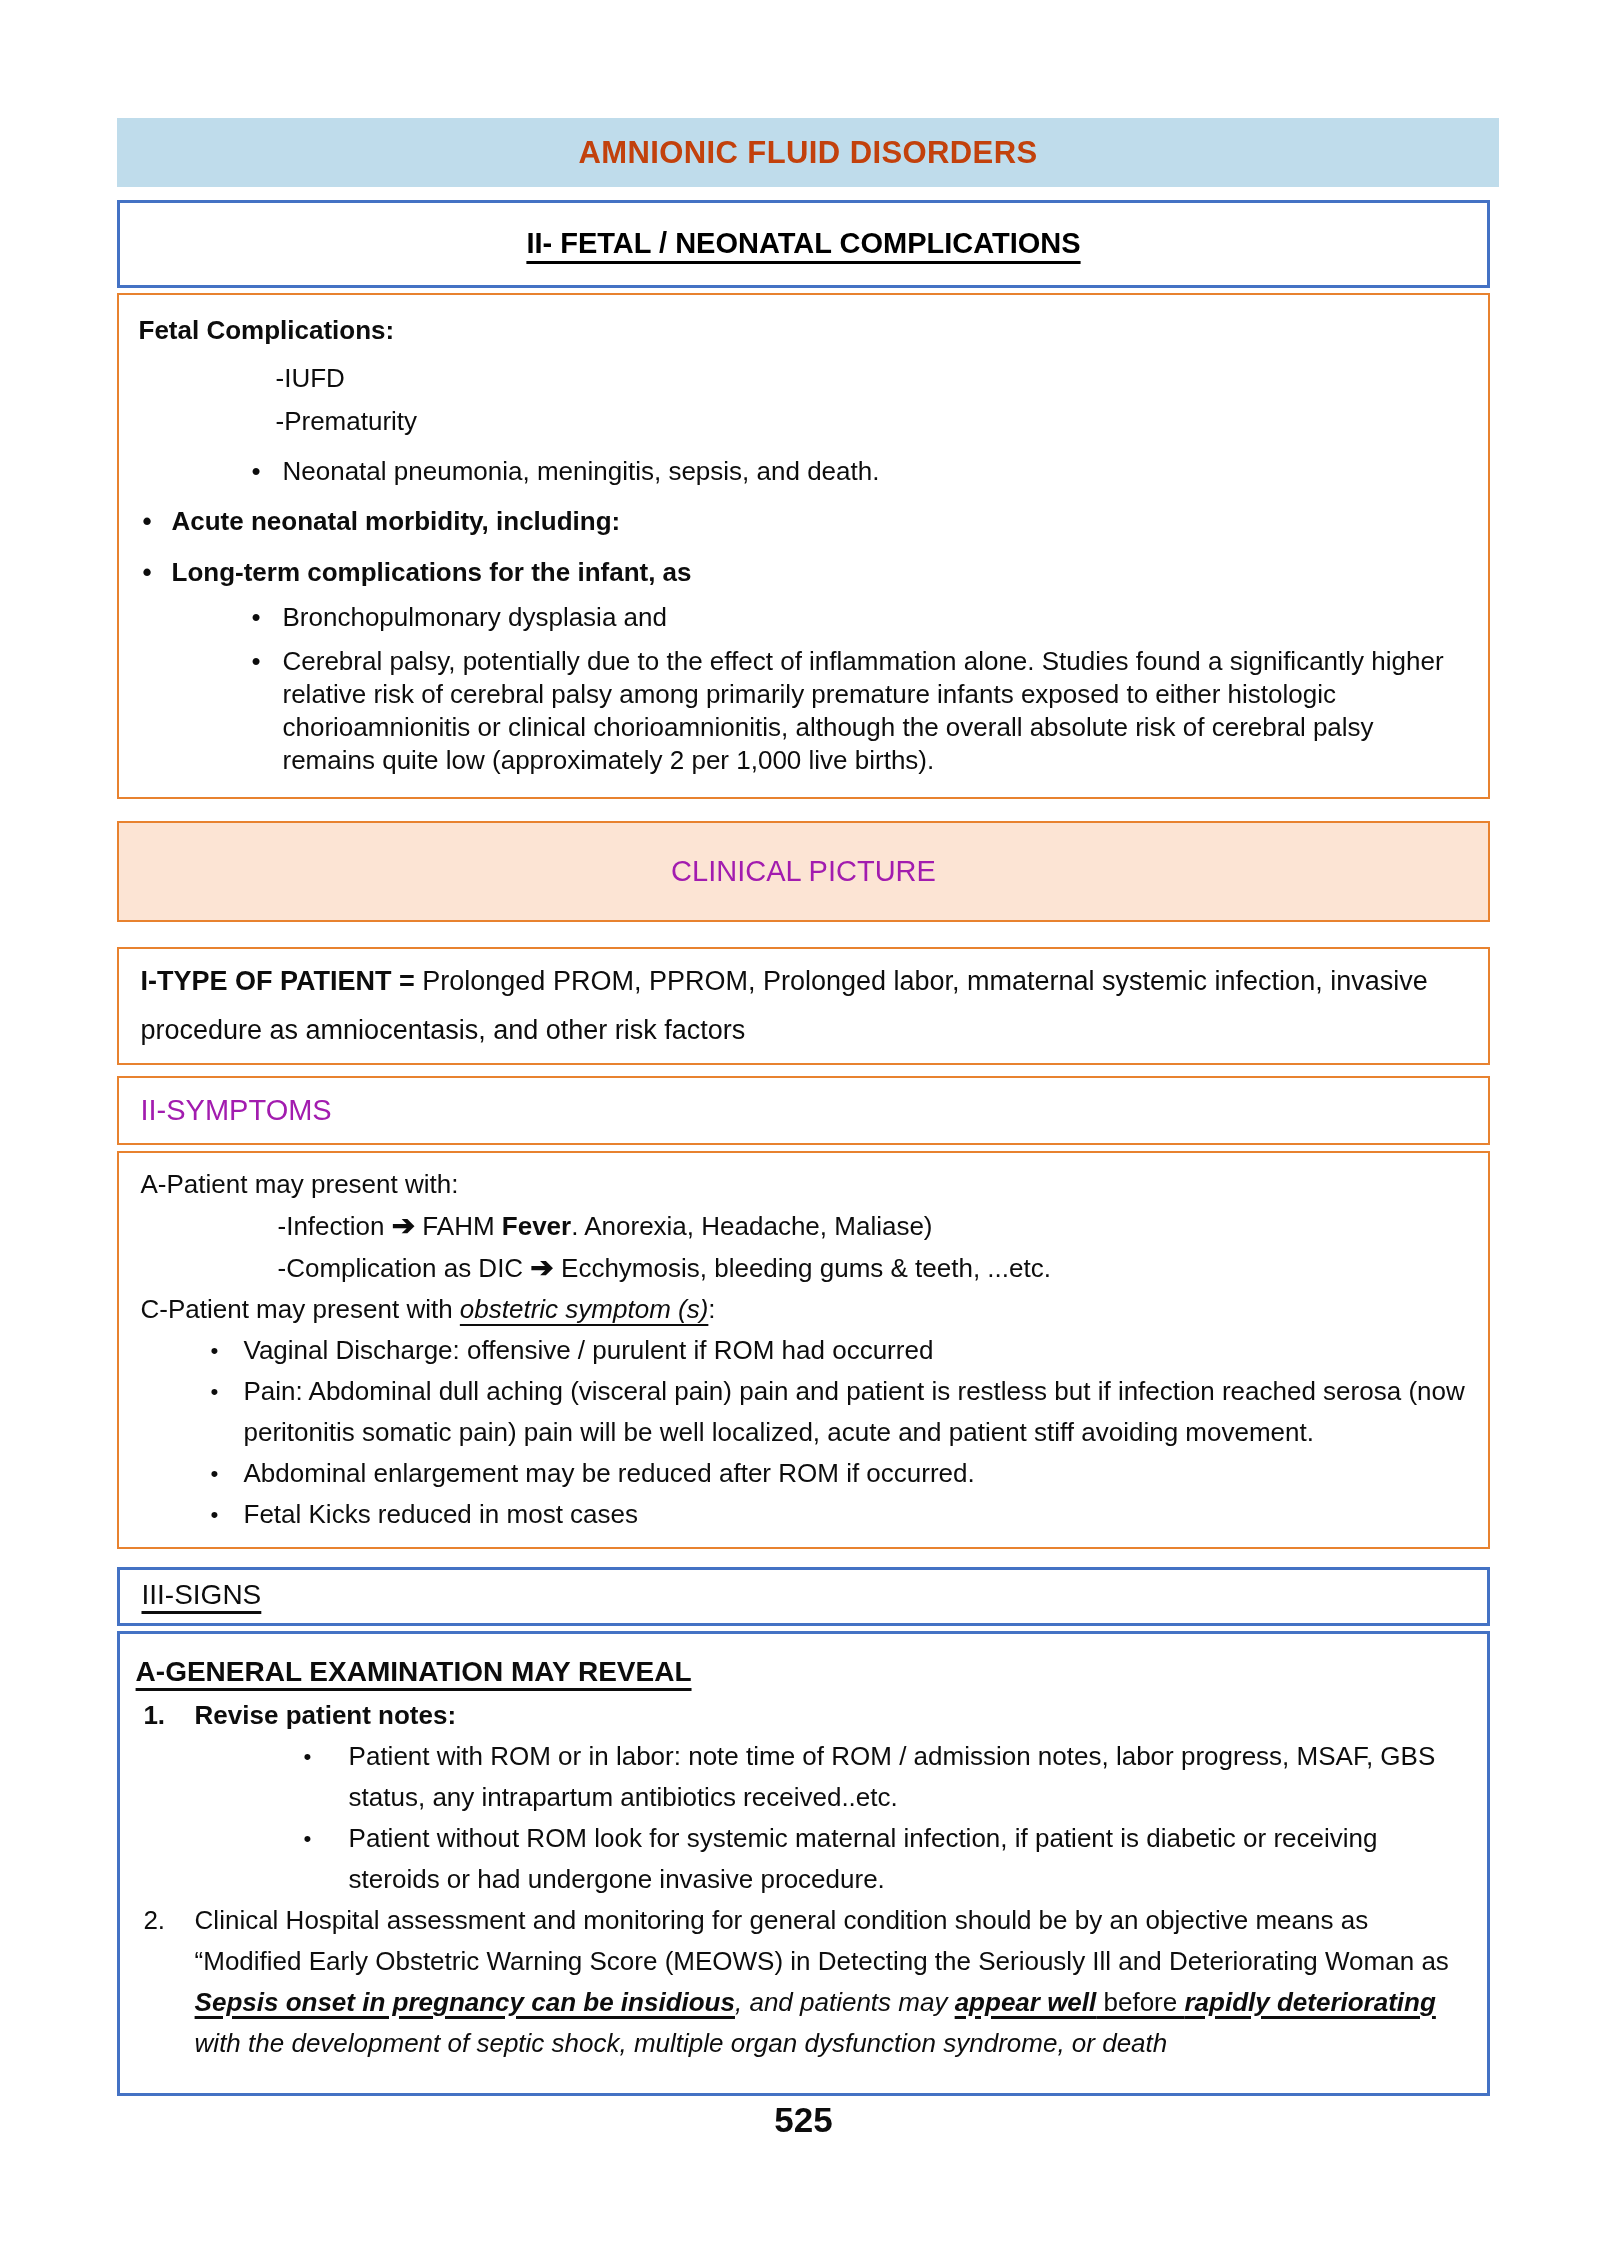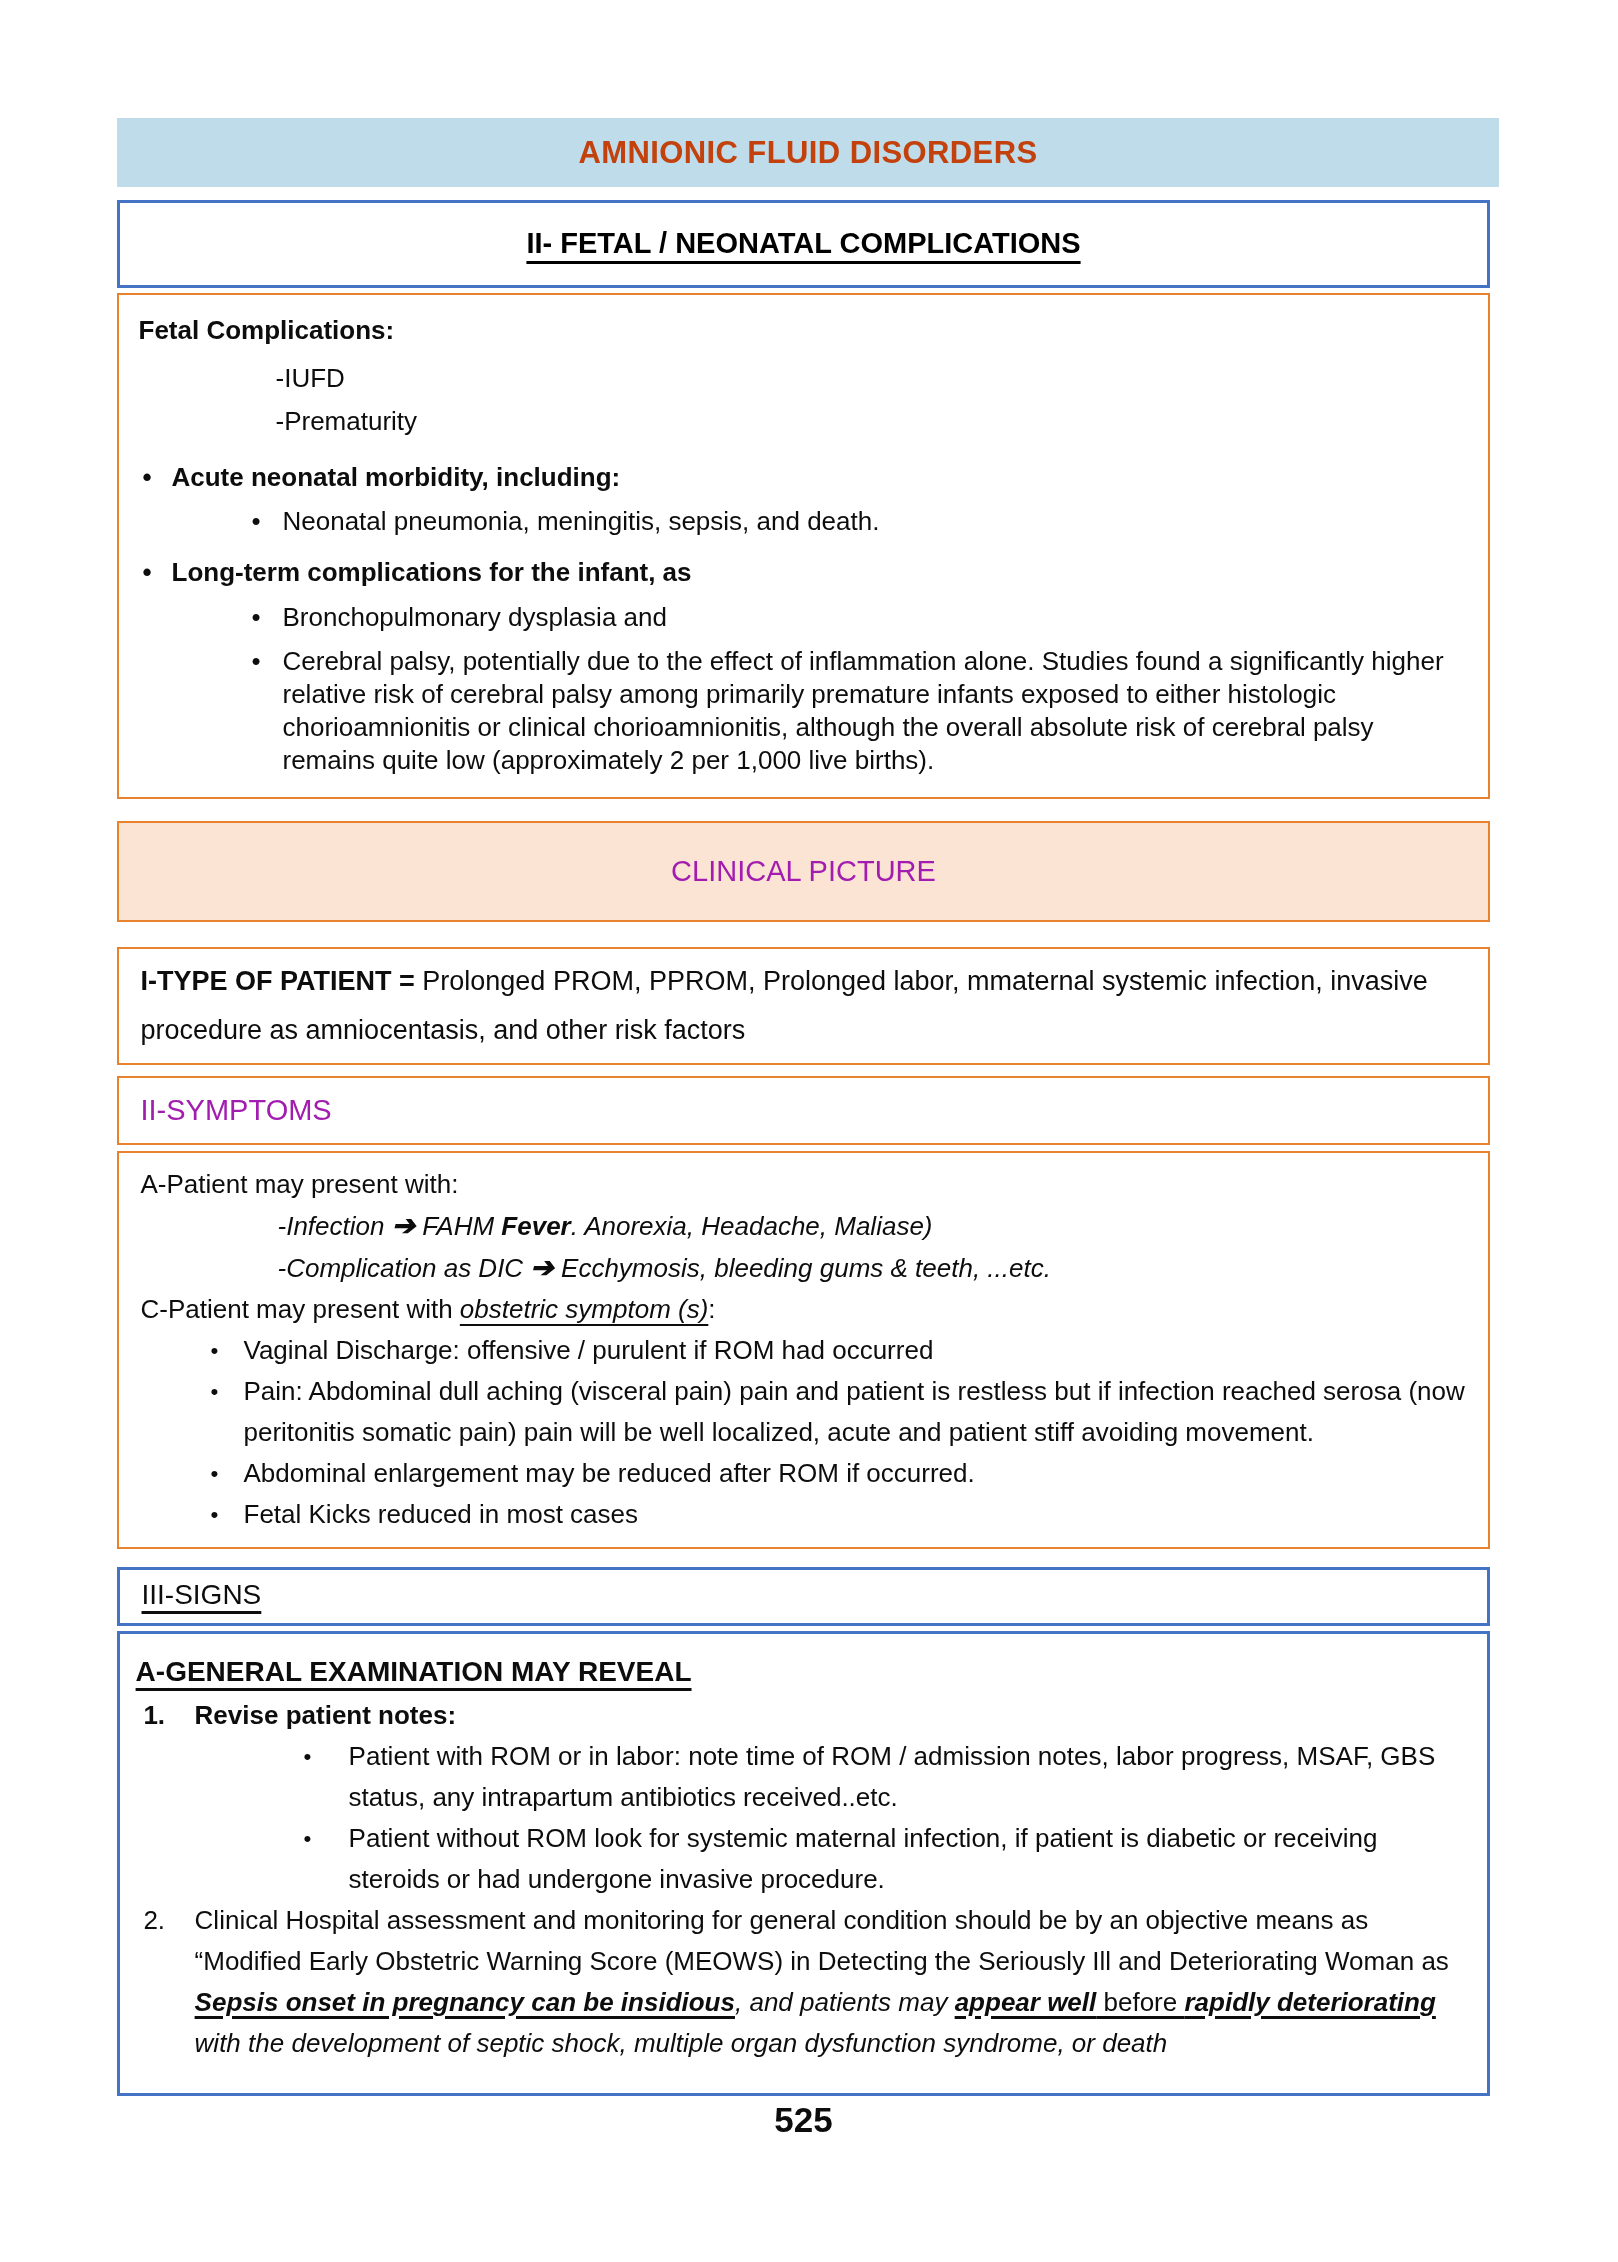--- a/index.html
+++ b/index.html
@@ -37,21 +37,21 @@
   .clinical-box{margin-top:22.4px;height:101px;}
   .plain-heading{font-size:29px;font-weight:normal;color:#a21caf;}
 
   
   .type-box{margin-top:25px;padding:7.8px 21.5px;font-size:27px;line-height:49px;}
   .b{font-weight:bold;}
 
   
   .sym-head-box{margin-top:11.7px;padding:15.6px 21.5px;}
   .sym-box{margin-top:5.9px;padding:11.7px 21.5px;font-size:26px;line-height:41px;}
-  .sym-dash{margin-left:137px;font-style:italic;}
+  .sym-dash{margin-left:137px;}
   .sym-li{position:relative;padding-left:103px;}
   .sym-li::before{content:"\2022";position:absolute;left:70px;font-size:22.4px;}
   .arrow{font-weight:bold;font-size:28px;}
   .iu{font-style:italic;text-decoration:underline;text-decoration-thickness:2px;text-underline-offset:5.9px;}
 
   
   .signs-head-box{margin-top:17.6px;padding:9.8px 21.5px 11.7px 21.5px;}
   .signs-title{font-size:28px;font-weight:normal;text-decoration:underline;text-decoration-thickness:2.9px;text-underline-offset:6.8px;}
   .general-box{margin-top:4.9px;padding:13.7px 21.5px 29px 15.6px;font-size:26px;line-height:41px;}
   .gen-heading{font-size:28px;font-weight:bold;text-decoration:underline;text-decoration-thickness:2.9px;text-underline-offset:6.8px;line-height:47px;}
@@ -77,22 +77,22 @@
   </div>
 
   <div class="col box blue fetal-title-box center-flex">
     <span class="sec-title-underlined">II- FETAL / NEONATAL COMPLICATIONS</span>
   </div>
 
   <div class="col box orange fetal-box">
     <div class="fetal-heading">Fetal Complications:</div>
     <div class="dash-line">-IUFD</div>
     <div class="dash-line">-Prematurity</div>
+    <div class="li l2">Neonatal pneumonia, meningitis, sepsis, and death.</div>
     <div class="li l1">Acute neonatal morbidity, including:</div>
-    <div class="li l2">Neonatal pneumonia, meningitis, sepsis, and death.</div>
     <div class="li l1">Long-term complications for the infant, as</div>
     <div class="li l2">Bronchopulmonary dysplasia and</div>
     <div class="li l2">Cerebral palsy, potentially due to the effect of inflammation alone. Studies found a significantly higher relative risk of cerebral palsy among primarily premature infants exposed to either histologic chorioamnionitis or clinical chorioamnionitis, although the overall absolute risk of cerebral palsy remains quite low (approximately 2 per 1,000 live births).</div>
   </div>
 
   <div class="col box peach clinical-box center-flex">
     <span class="plain-heading">CLINICAL PICTURE</span>
   </div>
 
   <div class="col box orange type-box">

